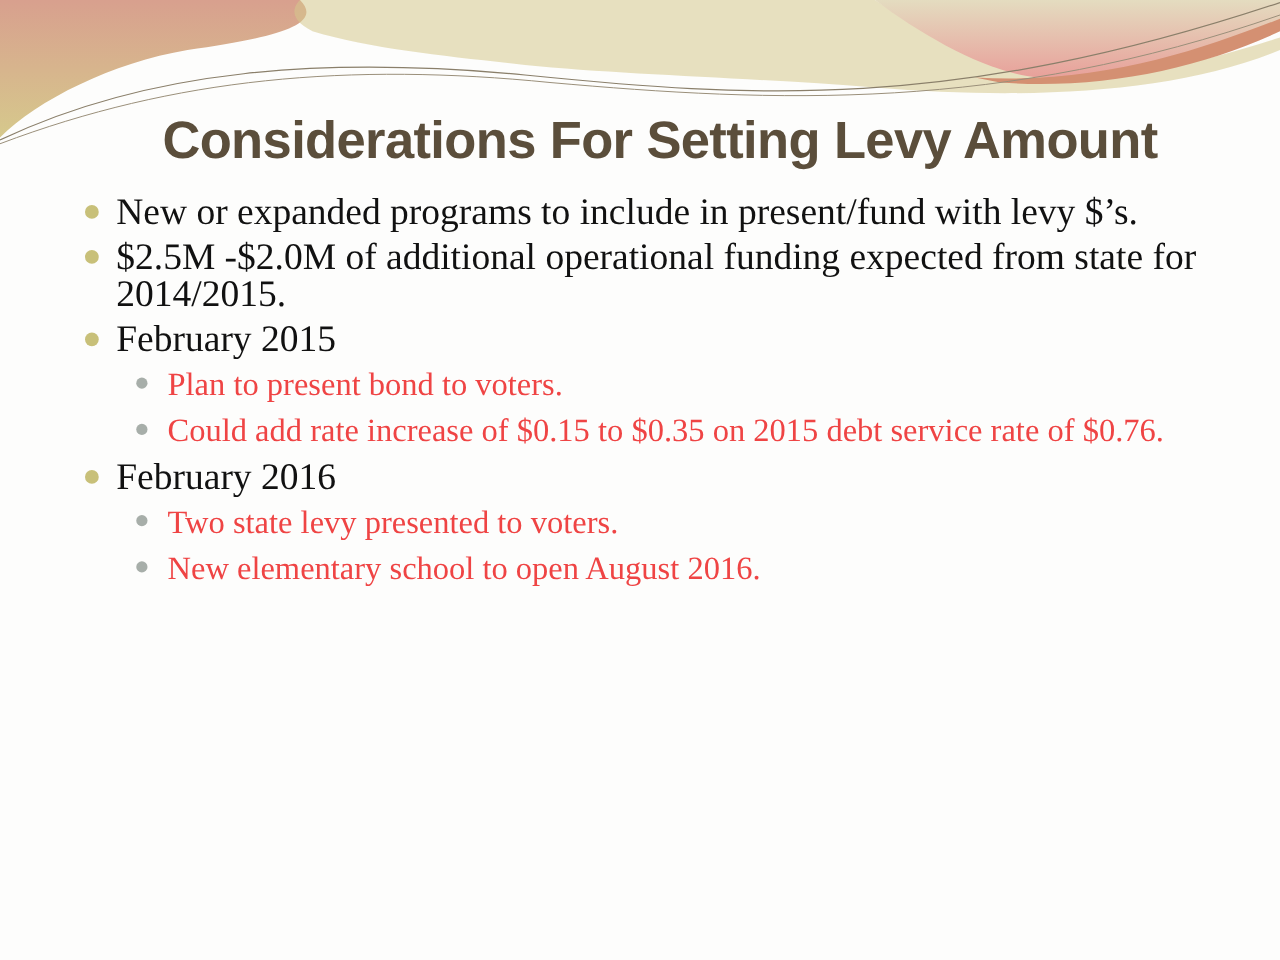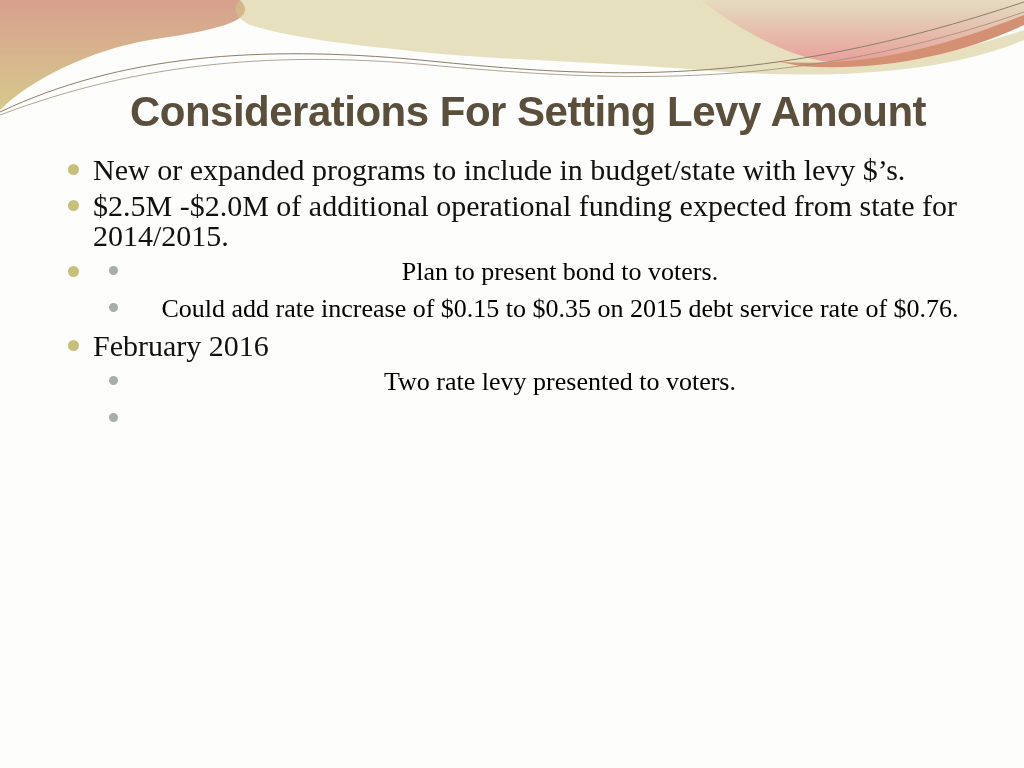--- a/index.html
+++ b/index.html
@@ -2,21 +2,21 @@
 <html><head>
 <meta charset="utf-8">
 <style>
   html, body { margin:0; padding:0; }
   body { width:1024px; height:768px; overflow:hidden; background:#fdfdfc; position:relative; font-family:"Liberation Serif","DejaVu Serif",serif; }
   .bg { position:absolute; left:0; top:0; width:1024px; height:130px; }
   .title { position:absolute; left:0; width:1024px; top:88px; text-align:center; font-family:"Liberation Sans","DejaVu Sans",sans-serif; font-weight:bold; font-size:42px; color:#5b4e3b; letter-spacing:-0.5px;margin-left:16px; }
   .content { position:absolute; left:66px; top:155px; width:920px; }
   .l1 { position:relative; padding-left:27px; font-size:30px; line-height:30px; color:#111; margin-bottom:6px; }
   .l1 .dot { position:absolute; left:2px; top:9px; width:11px; height:11px; border-radius:50%; background:#c8c079; }
-  .l2 { position:relative; margin-left:41px; padding-left:27px; font-size:26px; line-height:29px; color:#000000; margin-bottom:8px;text-align:center; }
+  .l2 { position:relative; margin-left:41px; padding-left:27px; font-size:26px; line-height:29px; color:#ef4444; margin-bottom:8px; }
   .l2 .dot { position:absolute; left:2px; top:9px; width:9px; height:9px; border-radius:50%; background:#a7aea9; }
 </style>
 </head>
 <body>
 
 <svg class="bg" viewBox="0 0 1024 130" preserveAspectRatio="none">
   <defs>
     <linearGradient id="g1" x1="0" y1="0" x2="0" y2="1">
       <stop offset="0" stop-color="#d8a08e"></stop>
         <stop offset="1" stop-color="#d6c98c"></stop>
@@ -31,21 +31,21 @@
   <path d="M240,0 L700,0 C730,20 760,35 800,48 C850,65 900,70 1024,30 L1024,40 C940,75 820,80 700,70 C600,62 500,60 420,52 C360,45 300,40 250,25 C230,15 235,5 240,0Z" fill="#d6c98c" opacity="0.55"></path>
   <path d="M700,0 L1024,0 L1024,20 C960,50 900,65 830,62 C790,58 740,30 700,0Z" fill="url(#g2)"></path>
   <path d="M780,62 C880,68 960,40 1024,15 L1024,25 C960,55 880,72 800,66Z" fill="#d49072"></path>
   <path d="M0,112 C120,55 260,45 420,60 C600,78 760,90 1024,2" fill="none" stroke="#8a7f6a" stroke-width="1"></path>
   <path d="M0,115 C140,62 280,50 440,66 C620,82 800,90 1024,12" fill="none" stroke="#9a8f7a" stroke-width="0.8"></path>
 </svg>
 
 <div class="title">Considerations For Setting Levy Amount</div>
 
 <div class="content">
-  <div class="l1"><span class="dot"></span><span>New or expanded programs to include in budget/state with levy $’s.</span></div>
+  <div class="l1"><span class="dot"></span><span>New or expanded programs to include in present/fund with levy $’s.</span></div>
   <div class="l1"><span class="dot"></span><span>$2.5M -$2.0M of additional operational funding expected from state for 2014/2015.</span></div>
-  <div class="l1"><span class="dot"></span></div>
+  <div class="l1"><span class="dot"></span><span>February 2015</span></div>
   <div class="l2"><span class="dot"></span><span>Plan to present bond to voters.</span></div>
   <div class="l2"><span class="dot"></span><span>Could add rate increase of $0.15 to $0.35 on 2015 debt service rate of $0.76.</span></div>
   <div class="l1"><span class="dot"></span><span>February 2016</span></div>
-  <div class="l2"><span class="dot"></span><span>Two rate levy presented to voters.</span></div>
-  <div class="l2"><span class="dot"></span></div>
+  <div class="l2"><span class="dot"></span><span>Two state levy presented to voters.</span></div>
+  <div class="l2"><span class="dot"></span><span>New elementary school to open August 2016.</span></div>
 </div>
 
 </body></html>

